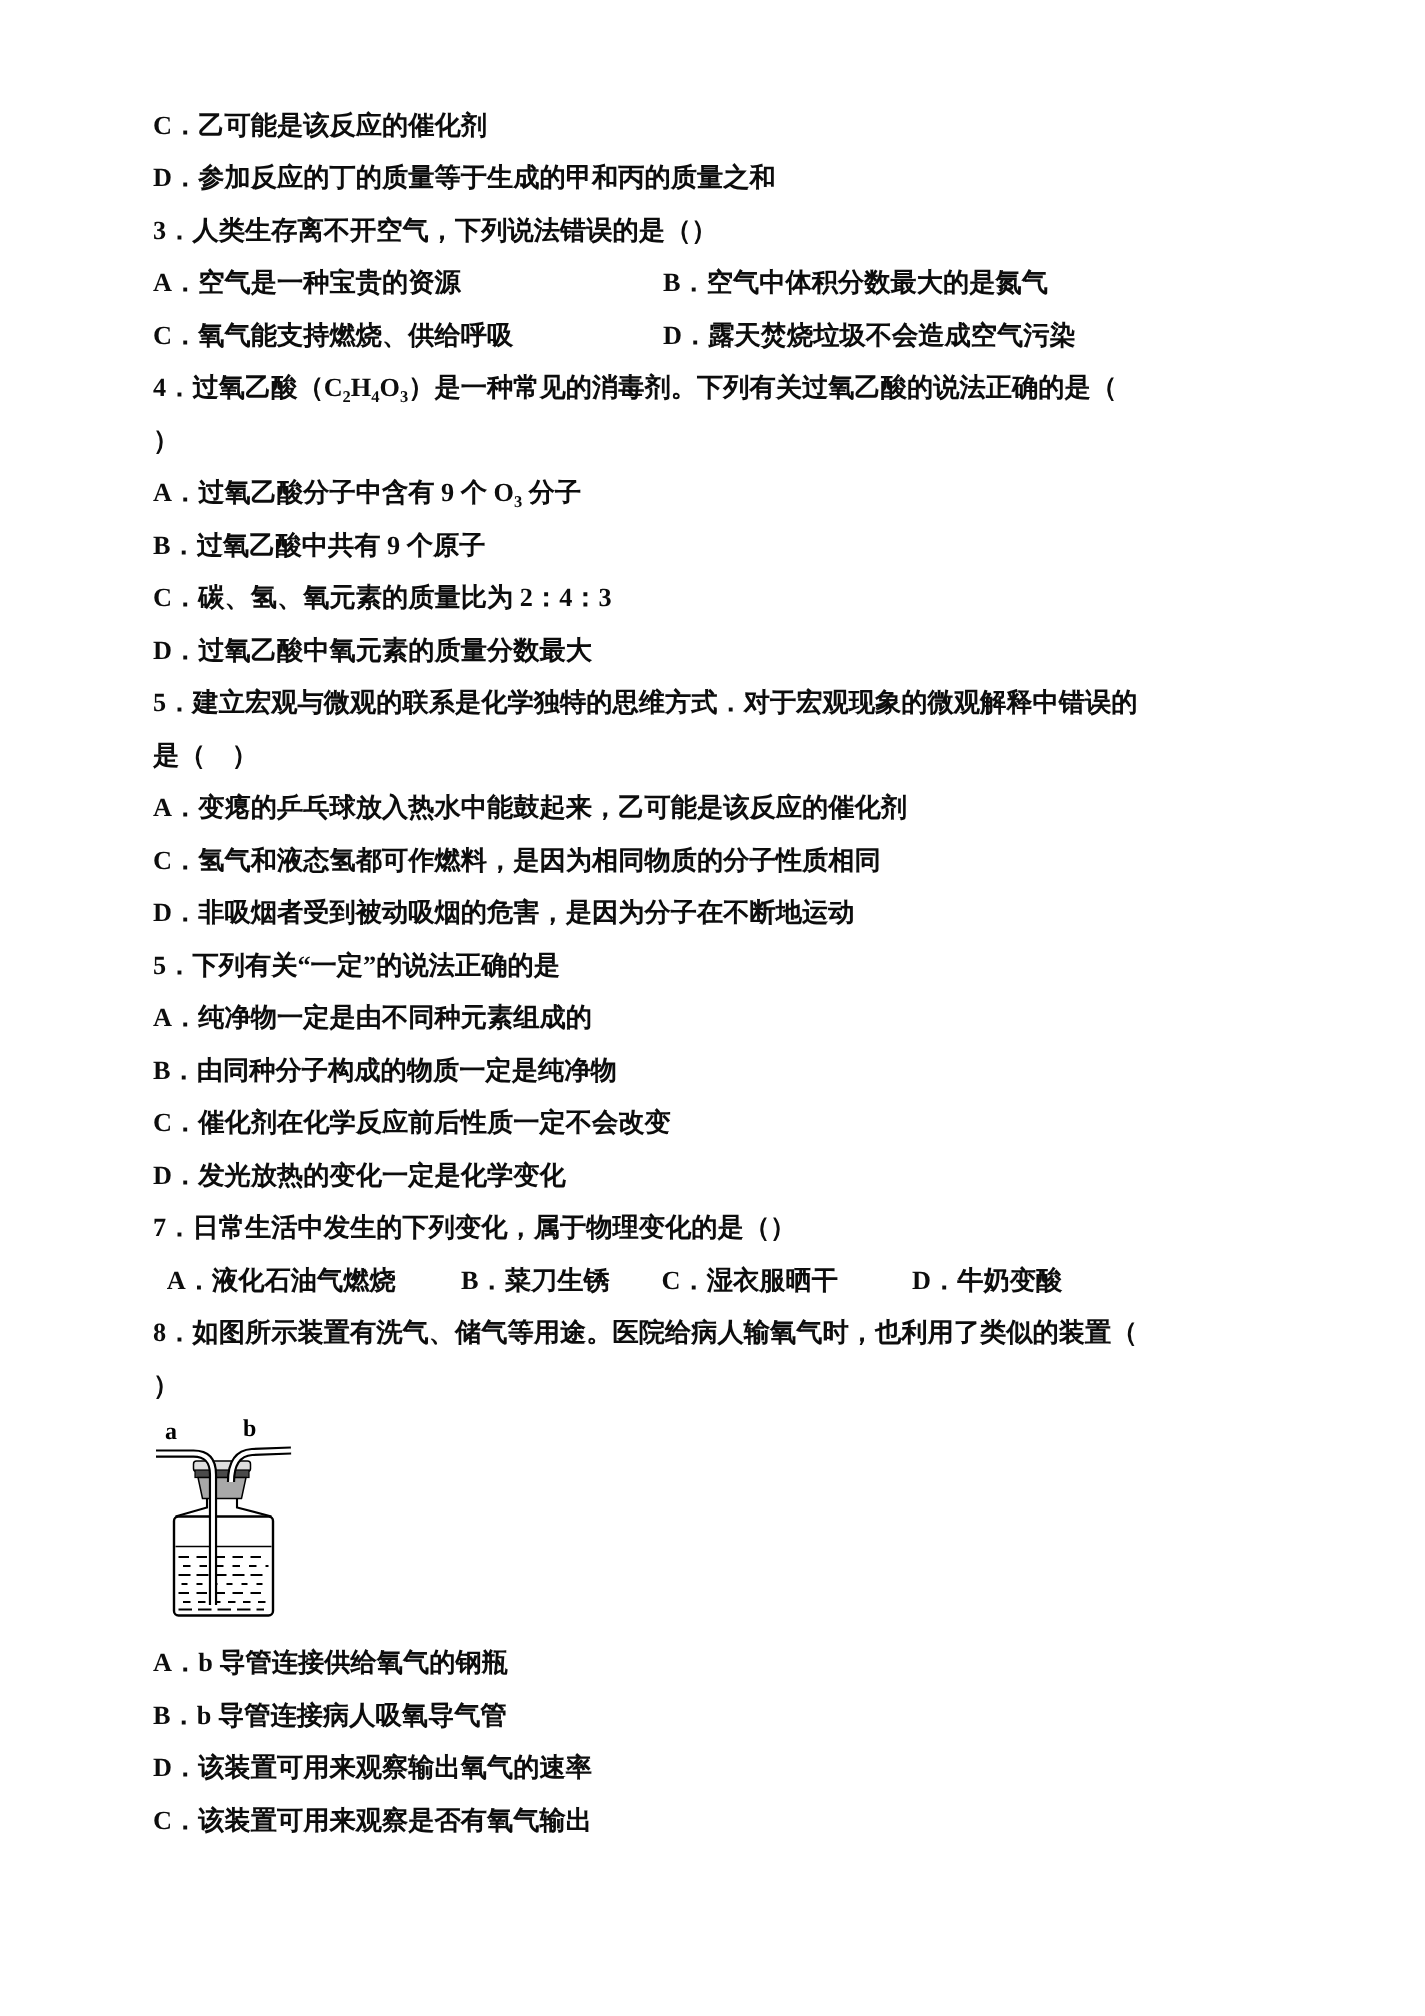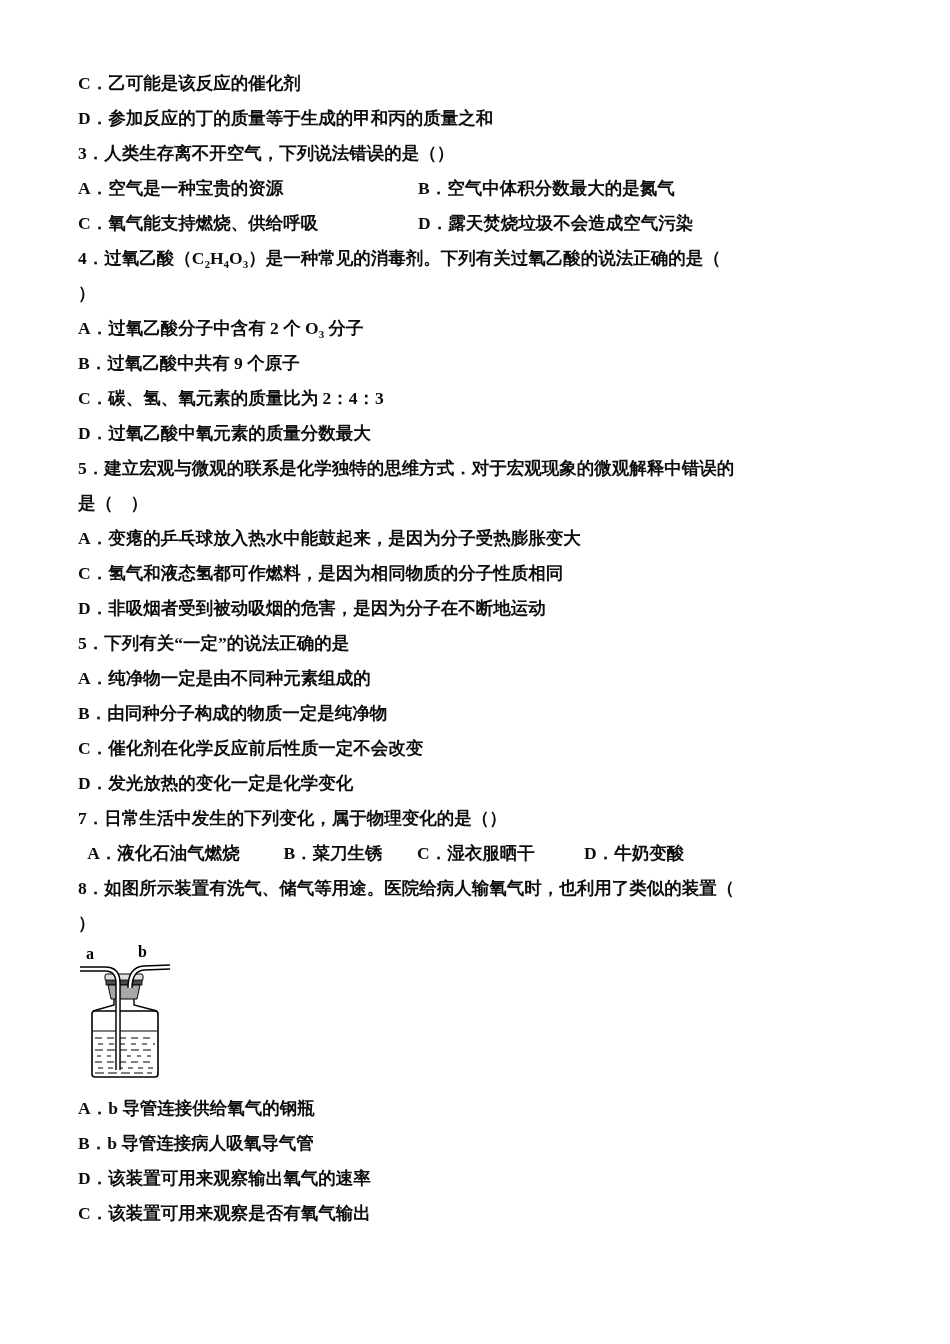--- a/index.html
+++ b/index.html
@@ -11,21 +11,21 @@
     width: 950px;
     height: 1344px;
     overflow: hidden;
   }
   .page {
     position: relative;
     width: 950px;
     height: 1344px;
     background: #ffffff;
     box-sizing: border-box;
-    padding: 66px 60px 0 78px;
+    padding: 66px 60px 0 102px;
     font-family: "Liberation Serif", serif;
     font-weight: 700;
     font-size: 17.5px;
     color: #0d0d0d;
   }
   .line {
     height: 35px;
     line-height: 35px;
     white-space: nowrap;
   }
@@ -63,28 +63,28 @@
     <span class="col1">A．空气是一种宝贵的资源</span>
     <span class="col2">B．空气中体积分数最大的是氮气</span>
   </div>
   <div class="line cols2">
     <span class="col1">C．氧气能支持燃烧、供给呼吸</span>
     <span class="col2">D．露天焚烧垃圾不会造成空气污染</span>
   </div>
 
   <div class="line"><span>4．过氧乙酸（C</span><span class="sb">2</span><span>H</span><span class="sb">4</span><span>O</span><span class="sb">3</span><span>）是一种常见的消毒剂。下列有关过氧乙酸的说法正确的是（</span></div>
   <div class="line">）</div>
-  <div class="line"><span>A．过氧乙酸分子中含有 2 个 O</span><span class="sb">3</span><span> 分子</span></div>
+  <div class="line"><span>A．过氧乙酸分子中含有 9 个 O</span><span class="sb">3</span><span> 分子</span></div>
   <div class="line">B．过氧乙酸中共有 9 个原子</div>
   <div class="line">C．碳、氢、氧元素的质量比为 2：4：3</div>
   <div class="line">D．过氧乙酸中氧元素的质量分数最大</div>
 
   <div class="line">5．建立宏观与微观的联系是化学独特的思维方式．对于宏观现象的微观解释中错误的</div>
   <div class="line">是（　）</div>
-  <div class="line">A．变瘪的乒乓球放入热水中能鼓起来，是因为分子受热膨胀变大</div>
+  <div class="line">A．变瘪的乒乓球放入热水中能鼓起来，乙可能是该反应的催化剂</div>
   <div class="line">C．氢气和液态氢都可作燃料，是因为相同物质的分子性质相同</div>
   <div class="line">D．非吸烟者受到被动吸烟的危害，是因为分子在不断地运动</div>
 
   <div class="line">5．下列有关“一定”的说法正确的是</div>
   <div class="line">A．纯净物一定是由不同种元素组成的</div>
   <div class="line">B．由同种分子构成的物质一定是纯净物</div>
   <div class="line">C．催化剂在化学反应前后性质一定不会改变</div>
   <div class="line">D．发光放热的变化一定是化学变化</div>
 
   <div class="line">7．日常生活中发生的下列变化，属于物理变化的是（）</div>

